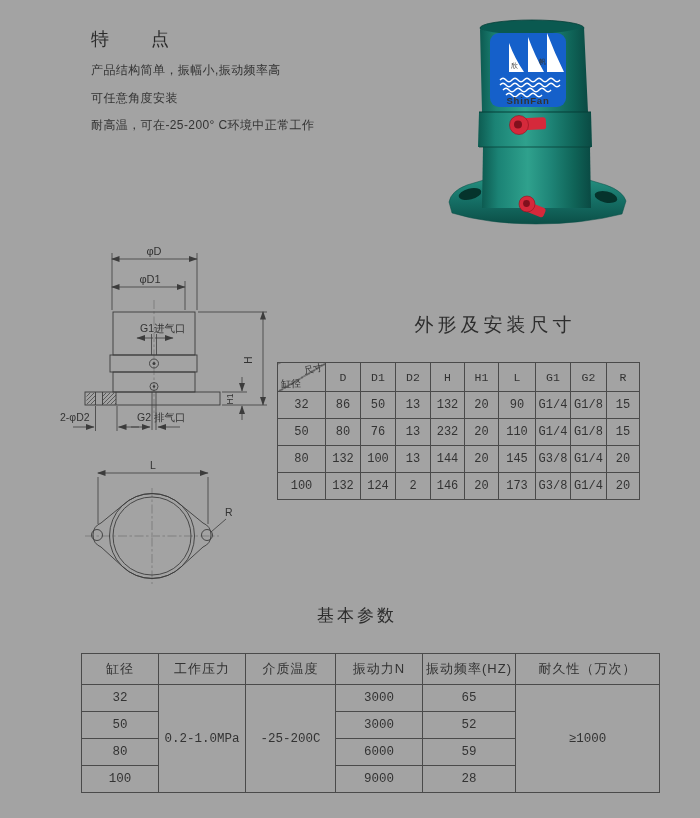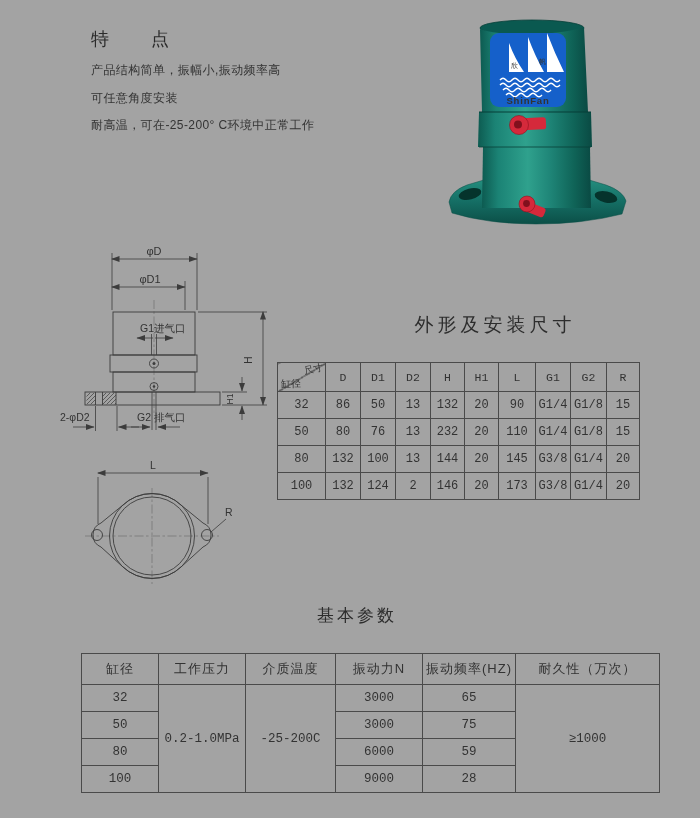--- a/index.html
+++ b/index.html
@@ -307,21 +307,21 @@
       <td>32</td>
       <td rowspan="4">0.2-1.0MPa</td>
       <td rowspan="4">-25-200C</td>
       <td>3000</td>
       <td>65</td>
       <td rowspan="4">≥1000</td>
     </tr>
     <tr>
       <td>50</td>
       <td>3000</td>
-      <td>75</td>
+      <td>52</td>
     </tr>
     <tr>
       <td>80</td>
       <td>6000</td>
       <td>59</td>
     </tr>
     <tr>
       <td>100</td>
       <td>9000</td>
       <td>28</td>

